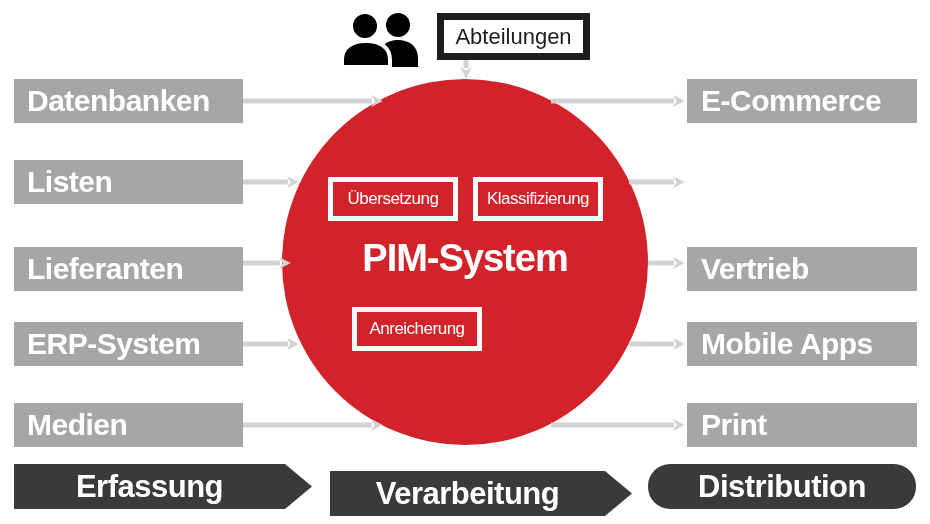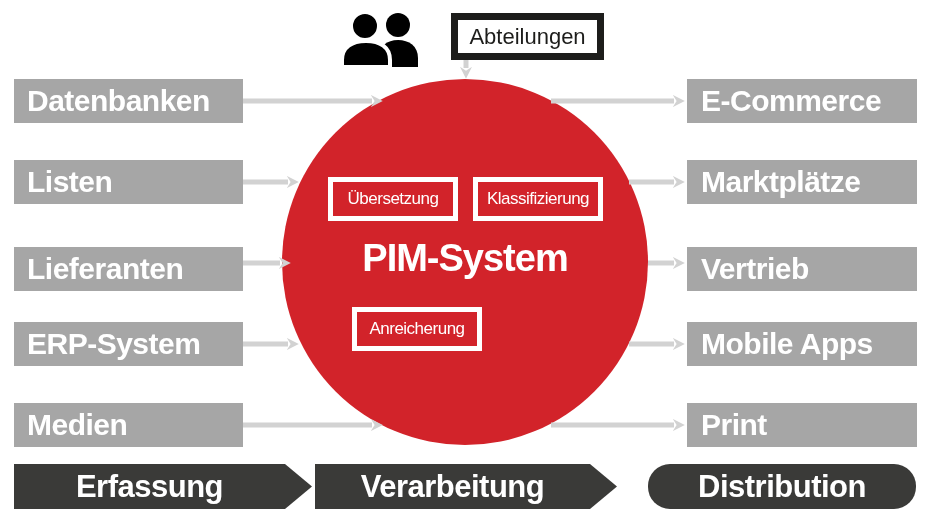--- a/index.html
+++ b/index.html
@@ -32,39 +32,39 @@
     box-sizing:border-box; color:#ffffff; font-size:17px; letter-spacing:-0.5px;
     display:flex; align-items:center; justify-content:center; white-space:nowrap;
   }
   .fn-a { left:328px; top:177px; } .fn-b { left:473px; top:177px; }
   .fn-c { left:328px; top:307px;margin-left:24px; } .fn-d { left:473px; top:307px; }
 
   
   .dept-box {
     position:absolute; left:437px; top:13px; width:153px; height:47px;
     box-sizing:border-box; border:7px solid #1d1d1b; background:#ffffff;
-    color:#1d1d1b; font-size:22px; display:flex; align-items:center; justify-content:center;margin-left:14px;
+    color:#1d1d1b; font-size:22px; display:flex; align-items:center; justify-content:center;
   }
   .people { position:absolute; left:342px; top:10px; }
 
   
   .arrows { position:absolute; left:0; top:0; pointer-events:none; }
 
   
   .banner {
     position:absolute; top:464px; height:45px; background:#3a3a38; color:#ffffff;
     font-weight:bold; font-size:31px; line-height:45px; text-align:center;
     letter-spacing:-0.5px; box-sizing:border-box;
   }
   .banner.tip {
     clip-path: polygon(0 0, calc(100% - 27px) 0, 100% 50%, calc(100% - 27px) 100%, 0 100%);
     padding-right:27px;
   }
   .banner-0 { left:14px;  width:298px; }
-  .banner-1 { left:315px; width:302px; }
+  .banner-1 { left:330px; width:302px;margin-top:7px; }
   .banner-2 { left:648px; width:268px;border-radius:22px; }
 </style>
 </head>
 <body>
 
 <div class="canvas">
 
   <div class="circle"></div>
 
   <svg class="arrows" width="930" height="524" viewBox="0 0 930 524">
@@ -113,21 +113,20 @@
     <span>Abteilungen</span>
   </div>
 
   <div class="sidebox left row0">Datenbanken</div>
   <div class="sidebox left row1">Listen</div>
   <div class="sidebox left row2">Lieferanten</div>
   <div class="sidebox left row3">ERP-System</div>
   <div class="sidebox left row4">Medien</div>
 
   <div class="sidebox right row0">E-Commerce</div>
-  <div class="sidebox right row1">Marktplätze</div>
   <div class="sidebox right row2">Vertrieb</div>
   <div class="sidebox right row3">Mobile Apps</div>
   <div class="sidebox right row4">Print</div>
 
   <div class="banner tip banner-0">Erfassung</div>
   <div class="banner tip banner-1">Verarbeitung</div>
   <div class="banner banner-2">Distribution</div>
 
 </div>
 

